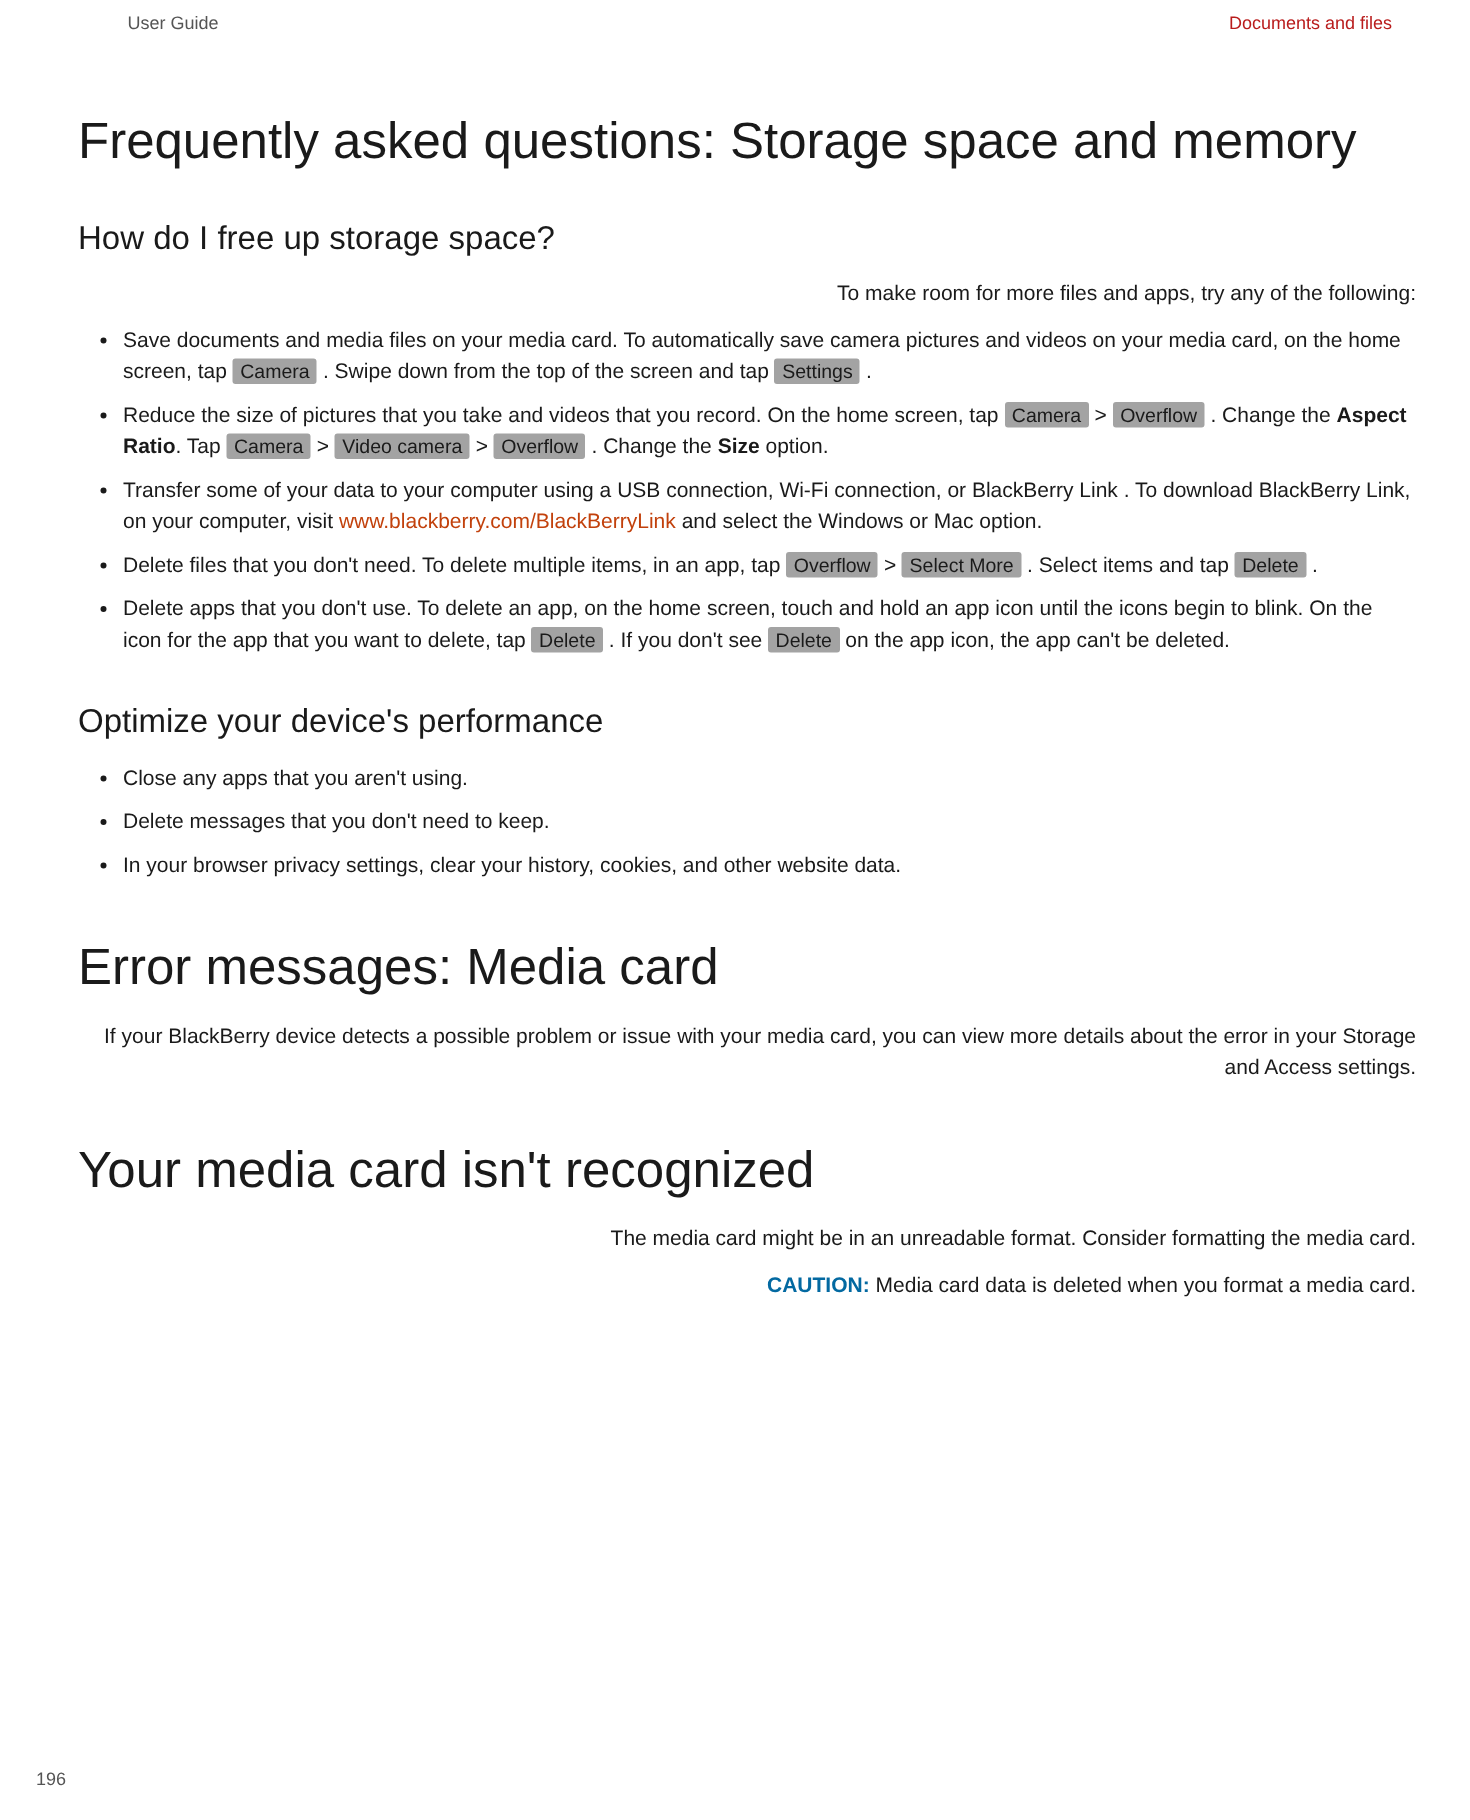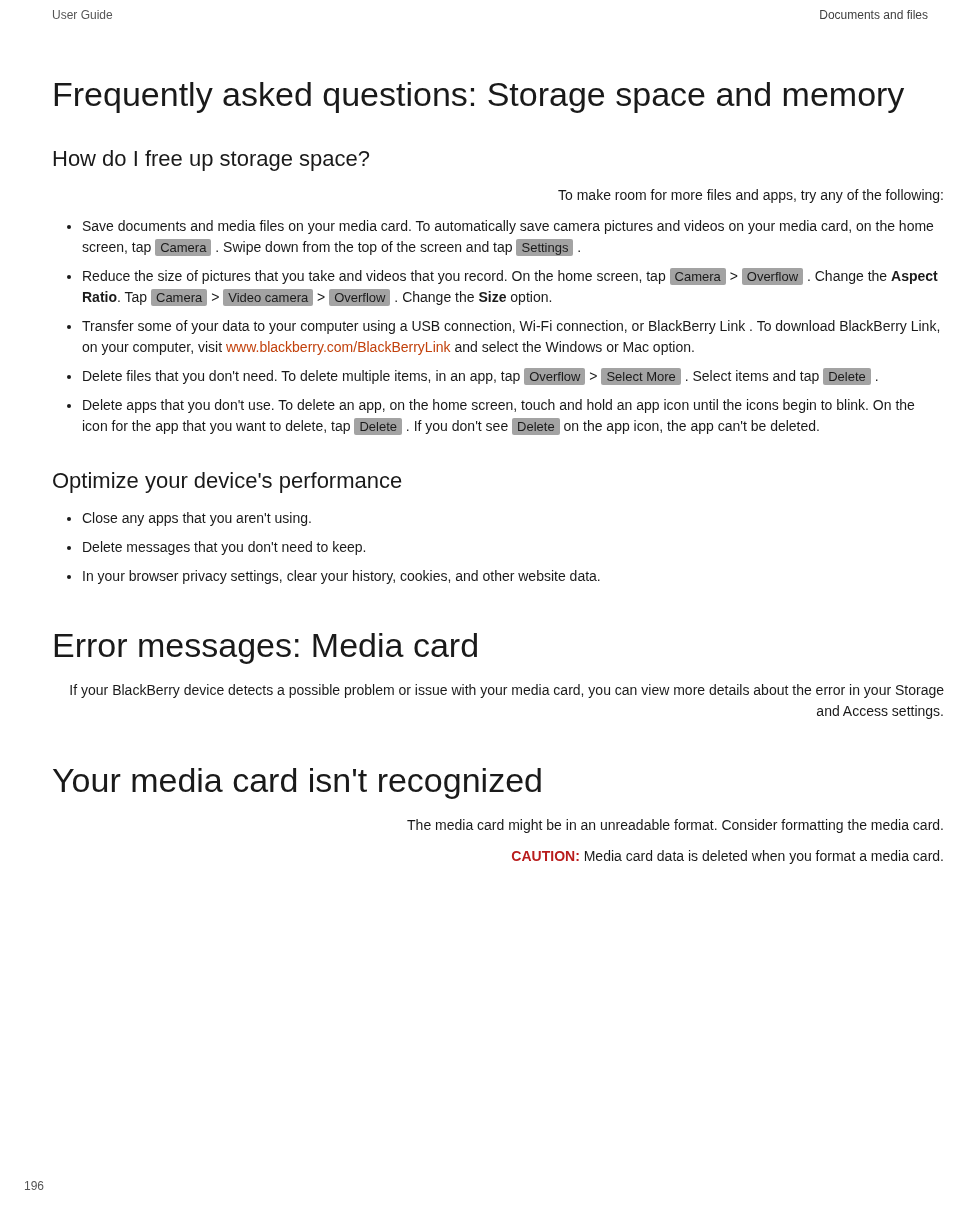--- a/index.html
+++ b/index.html
@@ -17,30 +17,31 @@
       min-height: 1213px;
       position: relative;
     }
 
     .page-header {
       display: flex;
       justify-content: space-between;
       align-items: center;
       padding: 8px 52px;
       border-bottom: none;
+      margin-left: 33px;
     }
 
     .header-left {
       font-size: 12px;
       color: #555;
     }
 
     .header-right {
       font-size: 12px;
-      color: #404040;
+      color: #b91c1c;
     }
 
     .content {
       padding: 20px 36px 60px 52px;
     }
 
     .page-title {
       font-size: 34px;
       font-weight: 300;
       color: #1a1a1a;
@@ -101,21 +102,21 @@
       color: #c2410c;
       text-decoration: none;
     }
 
     .bold-text {
       font-weight: bold;
     }
 
     .caution-label {
       font-weight: bold;
-      color: #b91c1c;
+      color: #0369a1;
     }
 
     .page-footer {
       position: absolute;
       bottom: 20px;
       left: 24px;
       font-size: 12px;
       color: #555;
       margin-top: 29px;
     }

